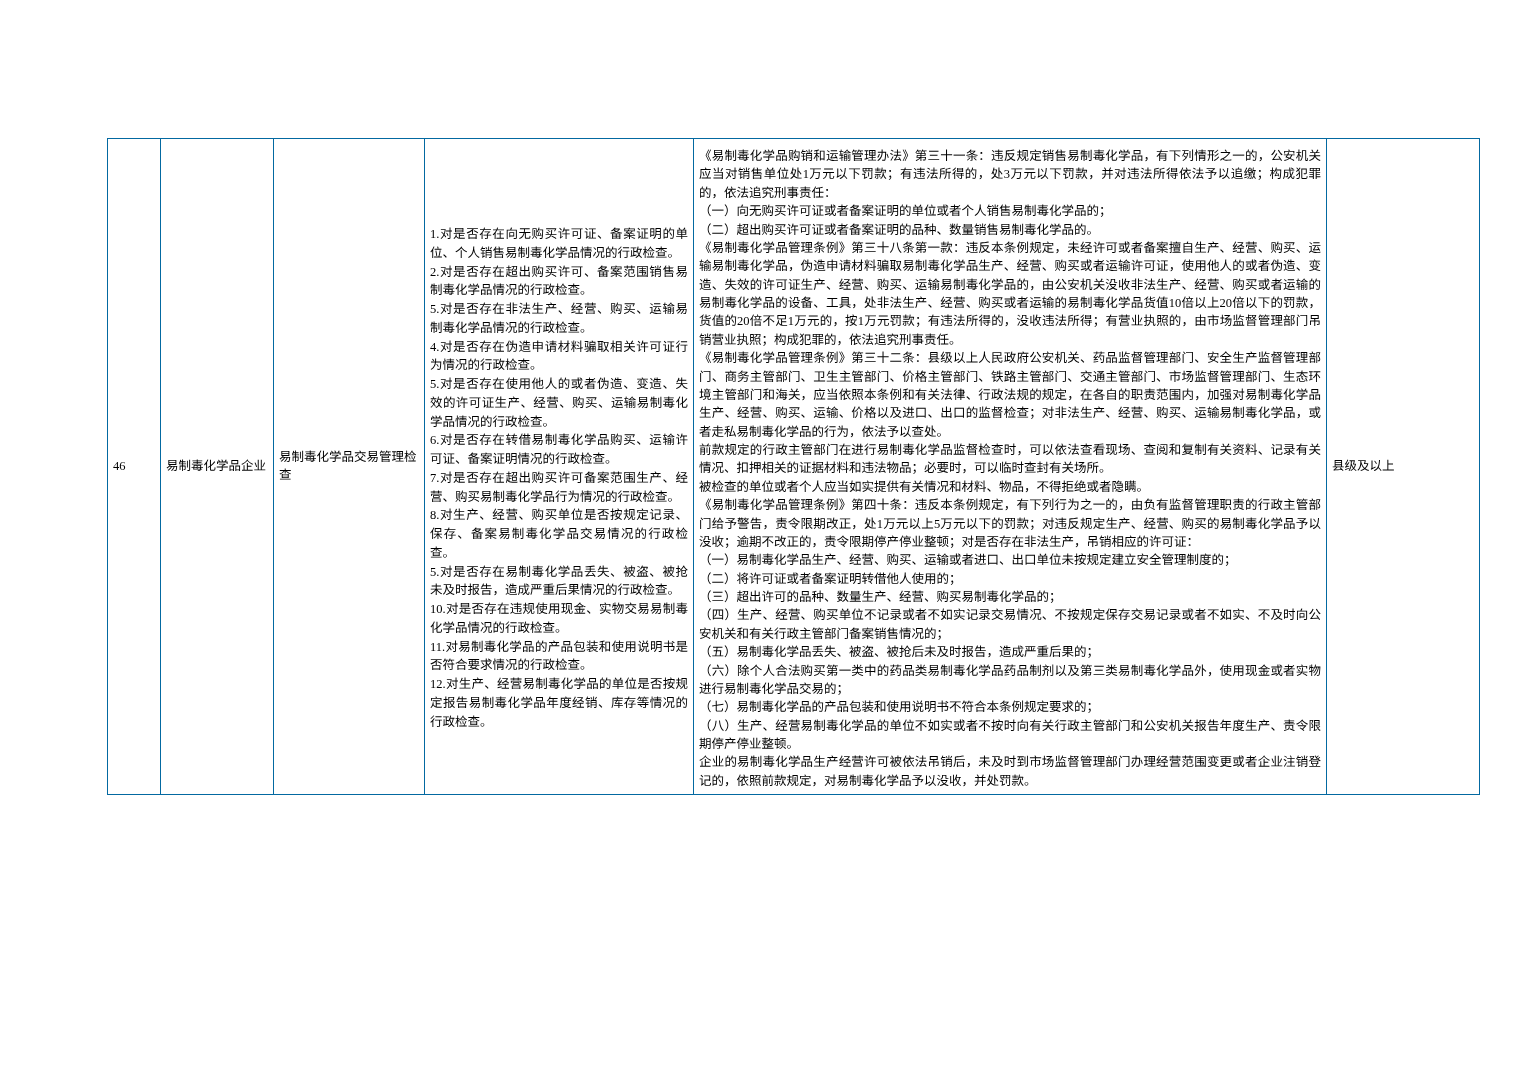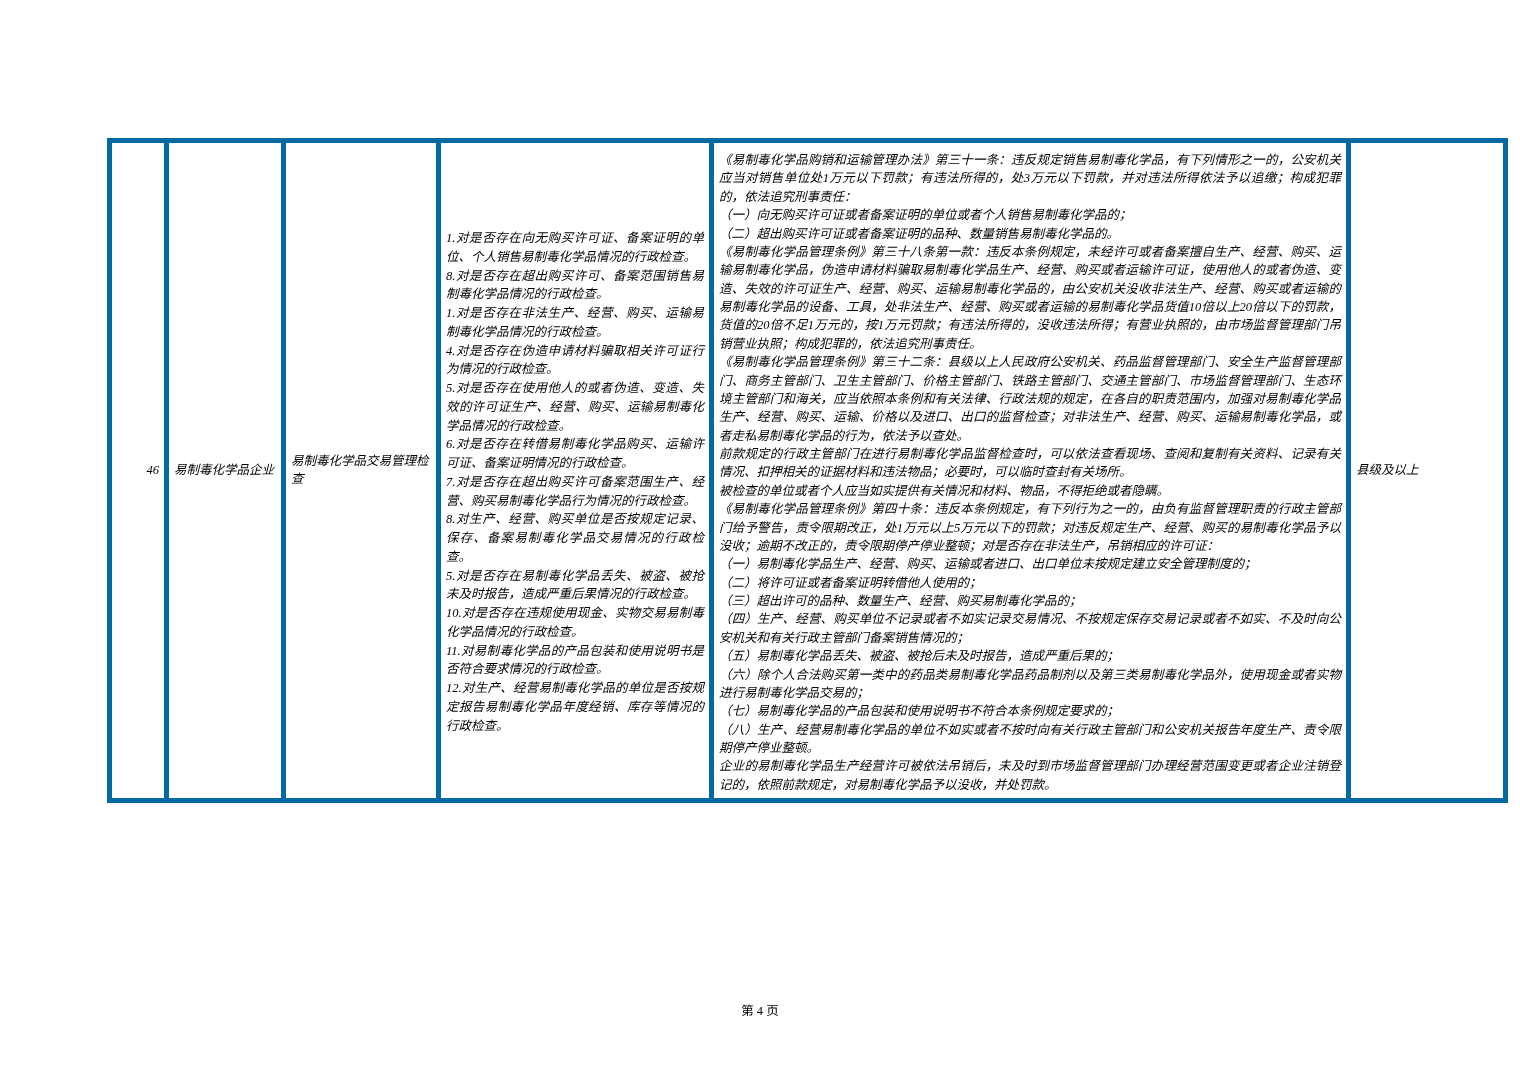--- a/index.html
+++ b/index.html
@@ -24,31 +24,30 @@
   }
   .doc-table {
     position: absolute;
     left: 107px;
     top: 138px;
     width: 1306px;
     border-collapse: collapse;
     table-layout: fixed;
   }
   .doc-table td {
-    border: 5px solid #0369a1;
+    border: 1px solid #0369a1;
     vertical-align: middle;
     padding: 4px 5px;
     font-size: 12.5px;
     line-height: 1.42;
     font-family: "Liberation Serif", "DejaVu Serif", serif;
-    font-style: italic;
   }
   td.cell-index {
     width: 42px;
-    text-align: right;
+    text-align: left;
   }
   td.cell-object {
     width: 102px;
     text-align: left;
     border-radius: 7px;
   }
   td.cell-item {
     width: 140px;
     text-align: left;
     margin-left: 36px;
@@ -98,22 +97,22 @@
 
   <table class="doc-table">
     <tbody>
       <tr>
         <td class="cell-index">46</td>
         <td class="cell-object">易制毒化学品企业</td>
         <td class="cell-item">易制毒化学品交易管理检查</td>
         <td class="cell-content">
           <div>
               <p class="para">1.对是否存在向无购买许可证、备案证明的单位、个人销售易制毒化学品情况的行政检查。</p>
-              <p class="para">8.对是否存在超出购买许可、备案范围销售易制毒化学品情况的行政检查。</p>
-              <p class="para">1.对是否存在非法生产、经营、购买、运输易制毒化学品情况的行政检查。</p>
+              <p class="para">2.对是否存在超出购买许可、备案范围销售易制毒化学品情况的行政检查。</p>
+              <p class="para">5.对是否存在非法生产、经营、购买、运输易制毒化学品情况的行政检查。</p>
               <p class="para">4.对是否存在伪造申请材料骗取相关许可证行为情况的行政检查。</p>
               <p class="para">5.对是否存在使用他人的或者伪造、变造、失效的许可证生产、经营、购买、运输易制毒化学品情况的行政检查。</p>
               <p class="para">6.对是否存在转借易制毒化学品购买、运输许可证、备案证明情况的行政检查。</p>
               <p class="para">7.对是否存在超出购买许可备案范围生产、经营、购买易制毒化学品行为情况的行政检查。</p>
               <p class="para">8.对生产、经营、购买单位是否按规定记录、保存、备案易制毒化学品交易情况的行政检查。</p>
               <p class="para">5.对是否存在易制毒化学品丢失、被盗、被抢未及时报告，造成严重后果情况的行政检查。</p>
               <p class="para">10.对是否存在违规使用现金、实物交易易制毒化学品情况的行政检查。</p>
               <p class="para">11.对易制毒化学品的产品包装和使用说明书是否符合要求情况的行政检查。</p>
               <p class="para">12.对生产、经营易制毒化学品的单位是否按规定报告易制毒化学品年度经销、库存等情况的行政检查。</p>
             </div>
@@ -137,15 +136,14 @@
               <p class="para">（七）易制毒化学品的产品包装和使用说明书不符合本条例规定要求的；</p>
               <p class="para">（八）生产、经营易制毒化学品的单位不如实或者不按时向有关行政主管部门和公安机关报告年度生产、责令限期停产停业整顿。</p>
               <p class="para">企业的易制毒化学品生产经营许可被依法吊销后，未及时到市场监督管理部门办理经营范围变更或者企业注销登记的，依照前款规定，对易制毒化学品予以没收，并处罚款。</p>
             </div>
         </td>
         <td class="cell-authority">县级及以上</td>
       </tr>
     </tbody>
   </table>
 
-  <div class="page-footer">第 4 页</div>
 
 </div>
 
 </body></html>

